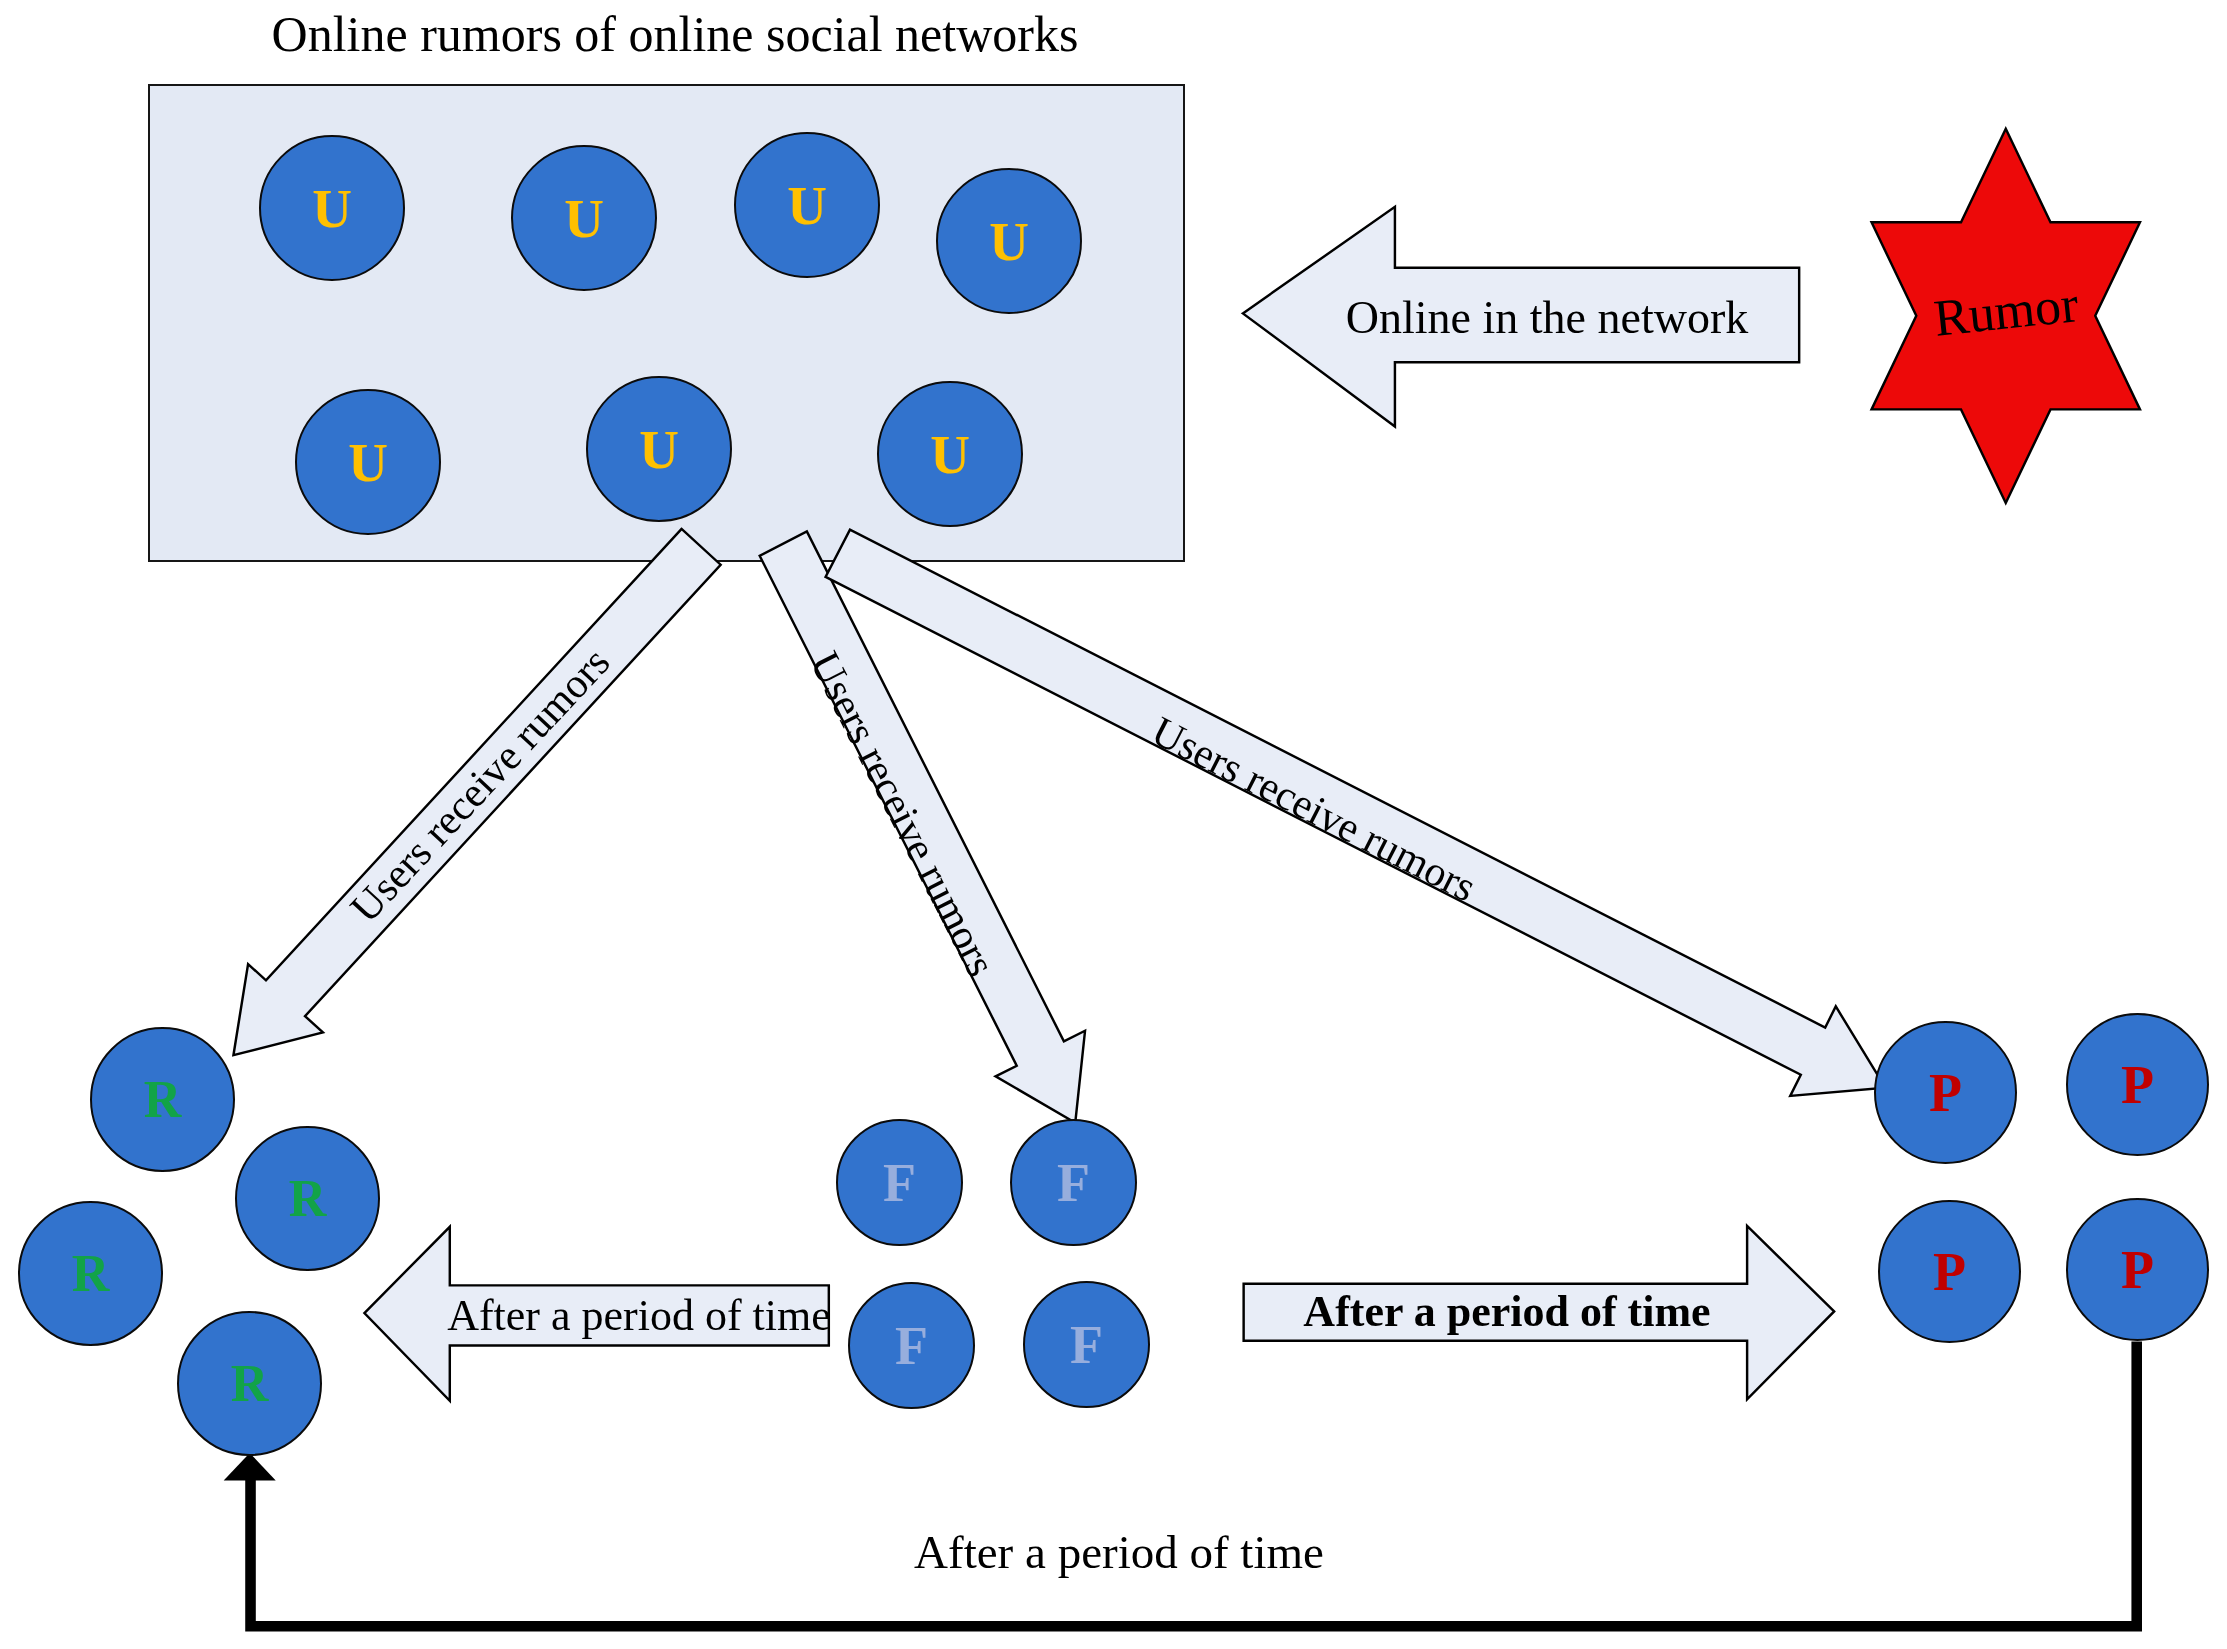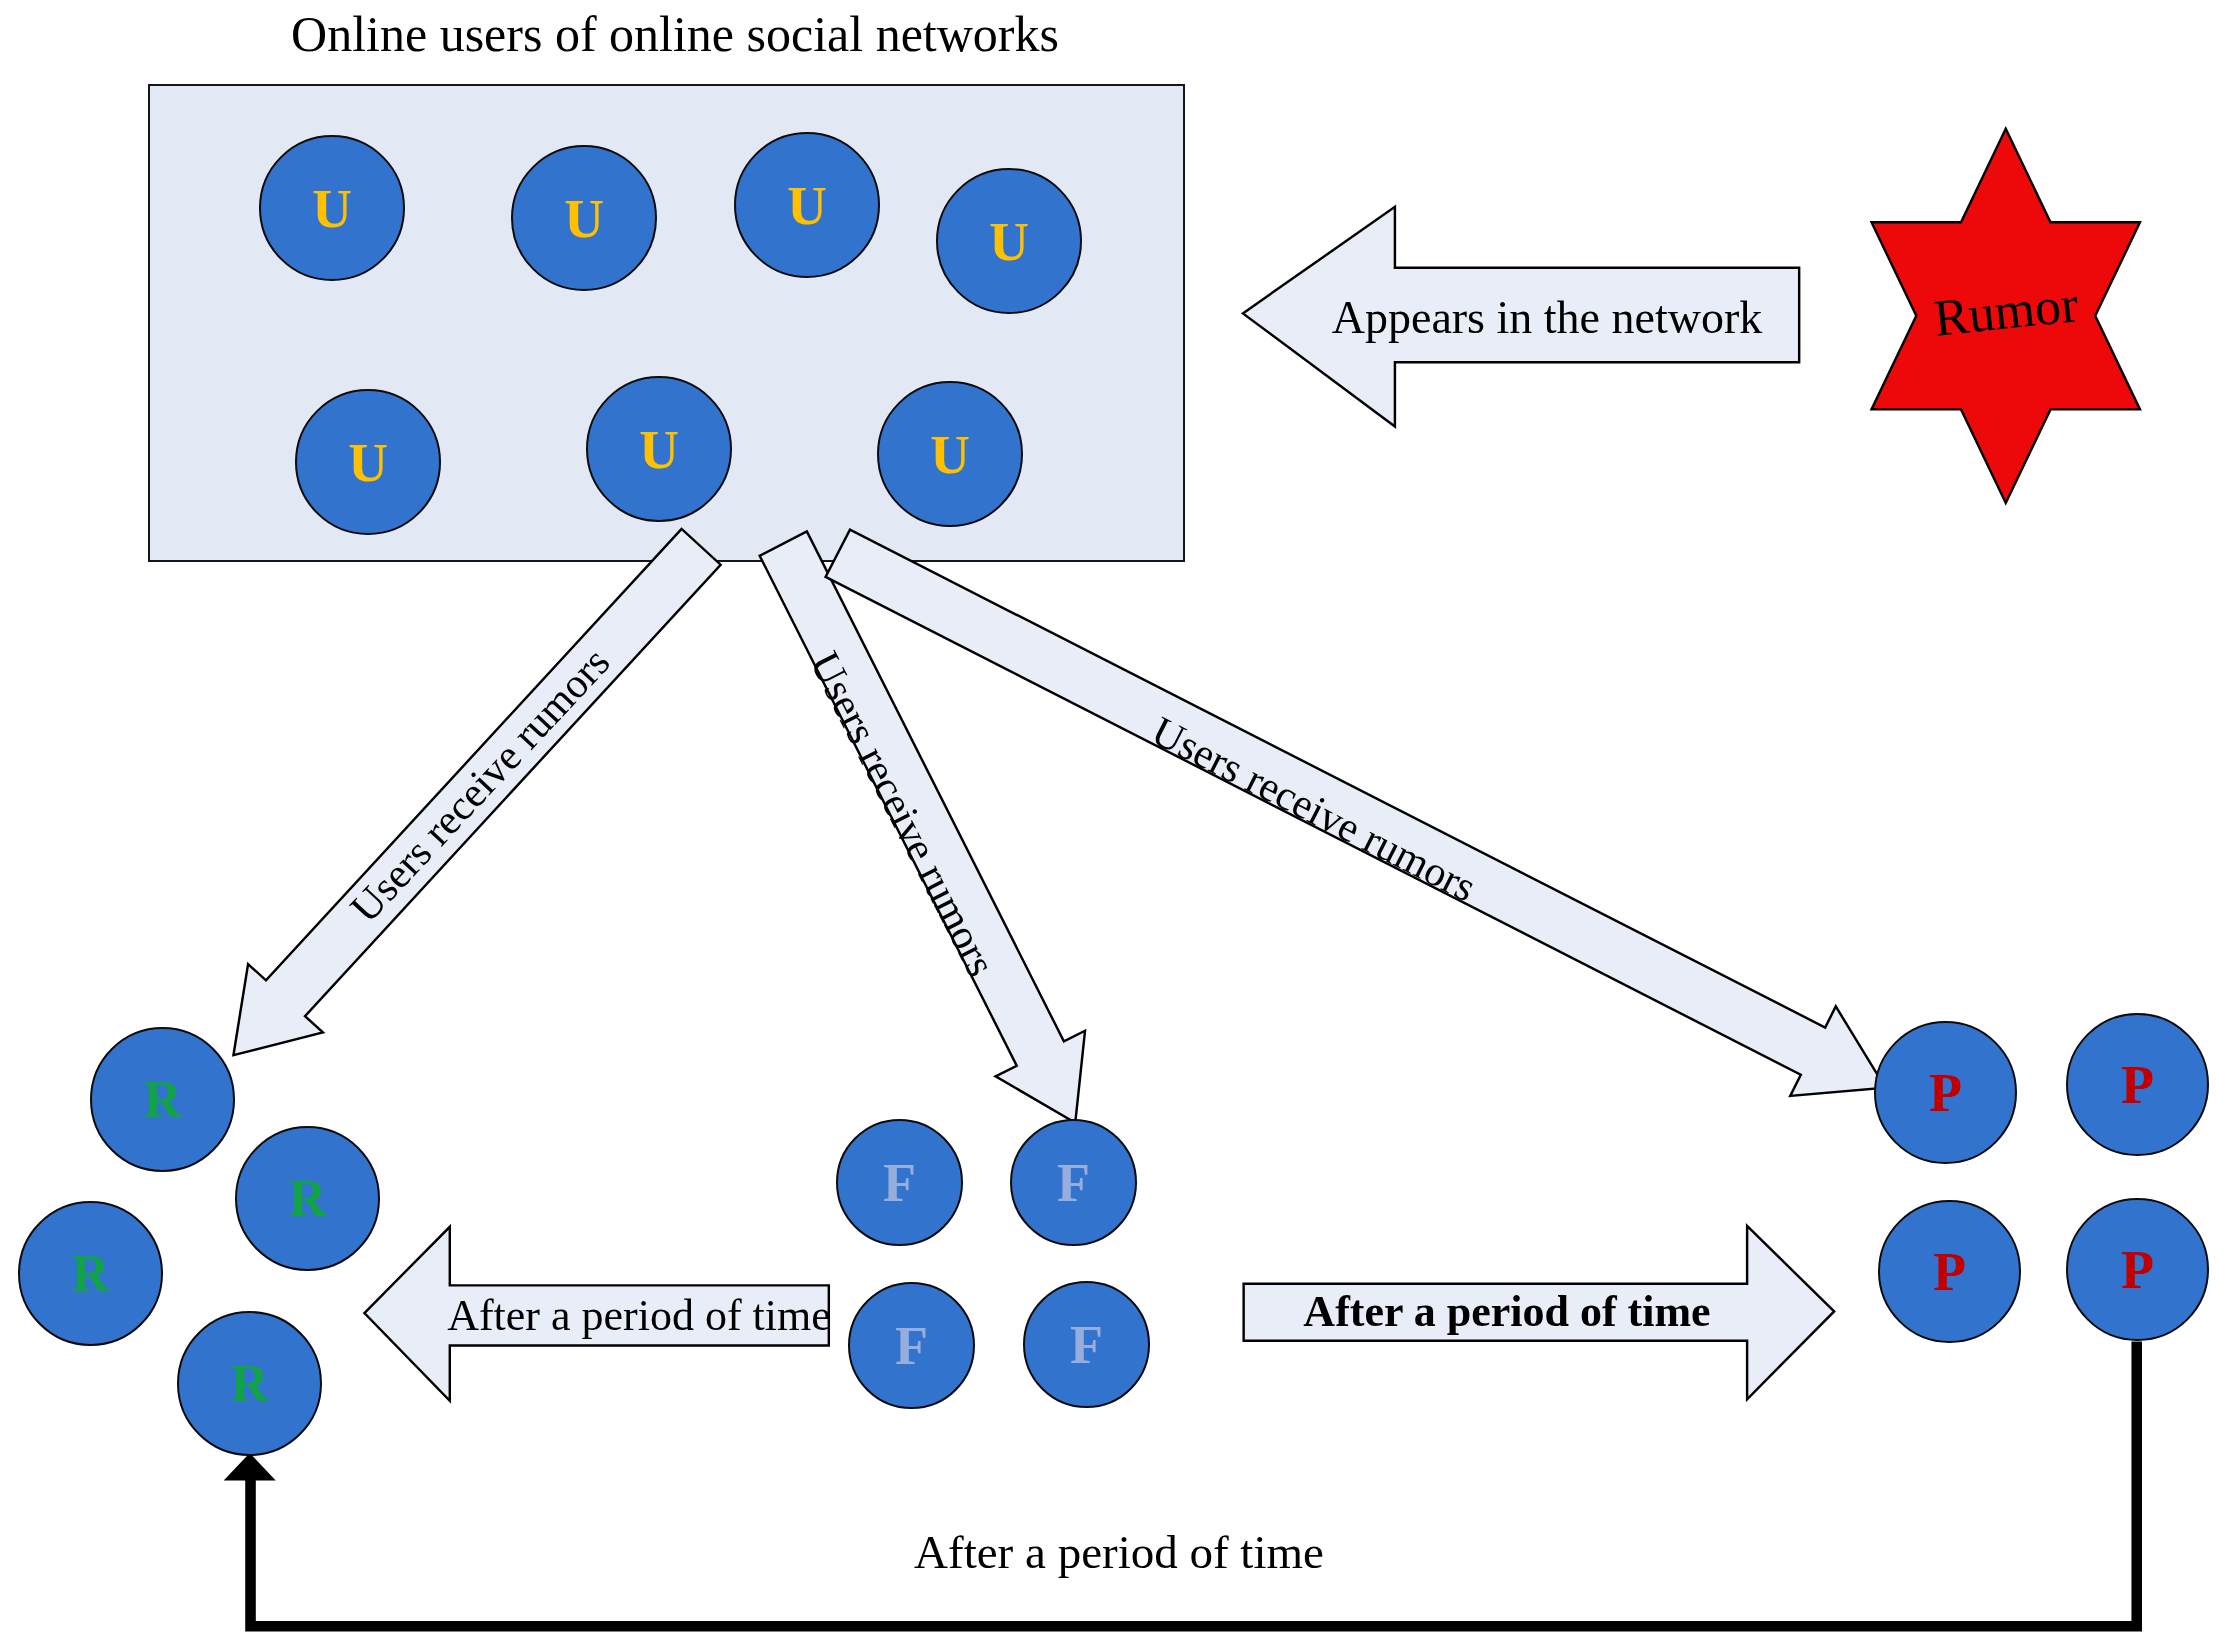--- a/index.html
+++ b/index.html
@@ -127,23 +127,23 @@
   <div class="node" style="left:2066px;top:1013px;width:143px;height:143px;">
       <span class="p-letter">P</span>
     </div>
   <div class="node" style="left:1878px;top:1200px;width:143px;height:143px;">
       <span class="p-letter">P</span>
     </div>
   <div class="node" style="left:2066px;top:1198px;width:143px;height:143px;">
       <span class="p-letter">P</span>
     </div>
 
-  <div class="lbl title" style="left:675px;top:34px;">Online users of online social networks</div>
+  <div class="lbl title" style="left:675px;top:34px;">Online rumors of online social networks</div>
 
-  <div class="lbl arrow-text" style="left:1547px;top:317px;font-size:46px;">Appears in the network</div>
+  <div class="lbl arrow-text" style="left:1547px;top:317px;font-size:46px;">Online in the network</div>
 
   <div class="lbl rumor-text" style="left:2006px;top:311px;transform:translate(-50%,-50%) rotate(-6deg);">Rumor</div>
 
   <div class="lbl receive-text" style="left:480px;top:785px;transform:translate(-50%,-50%) rotate(-47deg);">Users receive rumors</div>
 
   <div class="lbl receive-text" style="left:903px;top:814px;transform:translate(-50%,-50%) rotate(63deg);">Users receive rumors</div>
 
   <div class="lbl receive-text" style="left:1314px;top:809px;transform:translate(-50%,-50%) rotate(27deg);">Users receive rumors</div>
 
   <div class="lbl arrow-text" style="left:639px;top:1315px;">After a period of time</div>

